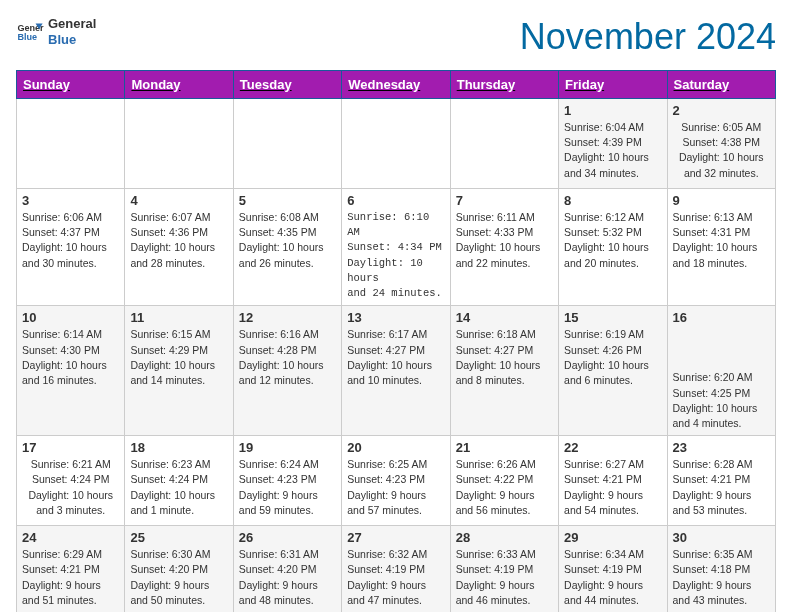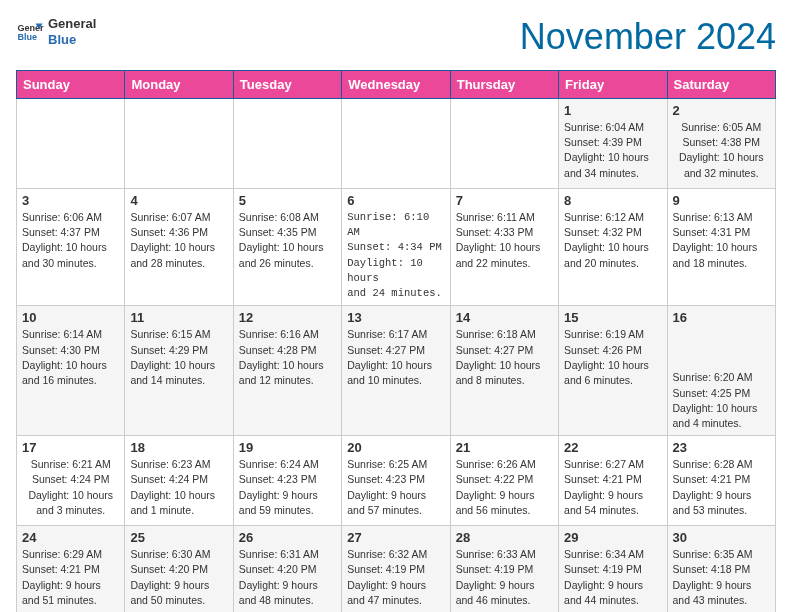--- a/index.html
+++ b/index.html
@@ -36,21 +36,22 @@
     .location {
       font-size: 15px;
       color: #555;
     }
     table {
       width: 100%;
       border-collapse: collapse;
       table-layout: fixed;
     }
     thead tr {
-      background-color: #ec4899;
+      background-color: #a21caf;
+      text-decoration: underline;
     }
     thead th {
       color: #fff;
       font-size: 13px;
       font-weight: bold;
       padding: 6px 6px;
       text-align: left;
       border: 1px solid #1a5a9a;
     }
     tbody tr {
@@ -169,21 +170,21 @@
         <td>
           <span class="day-number">7</span>
           <div class="day-info" style="white-space: pre-line;">Sunrise: 6:11 AM
 Sunset: 4:33 PM
 Daylight: 10 hours
 and 22 minutes.</div>
         </td>
         <td>
           <span class="day-number">8</span>
           <div class="day-info" style="white-space: pre-line;">Sunrise: 6:12 AM
-Sunset: 4:32 PM
+Sunset: 5:32 PM
 Daylight: 10 hours
 and 20 minutes.</div>
         </td>
         <td>
           <span class="day-number">9</span>
           <div class="day-info" style="white-space: pre-line;">Sunrise: 6:13 AM
 Sunset: 4:31 PM
 Daylight: 10 hours
 and 18 minutes.</div>
         </td>

